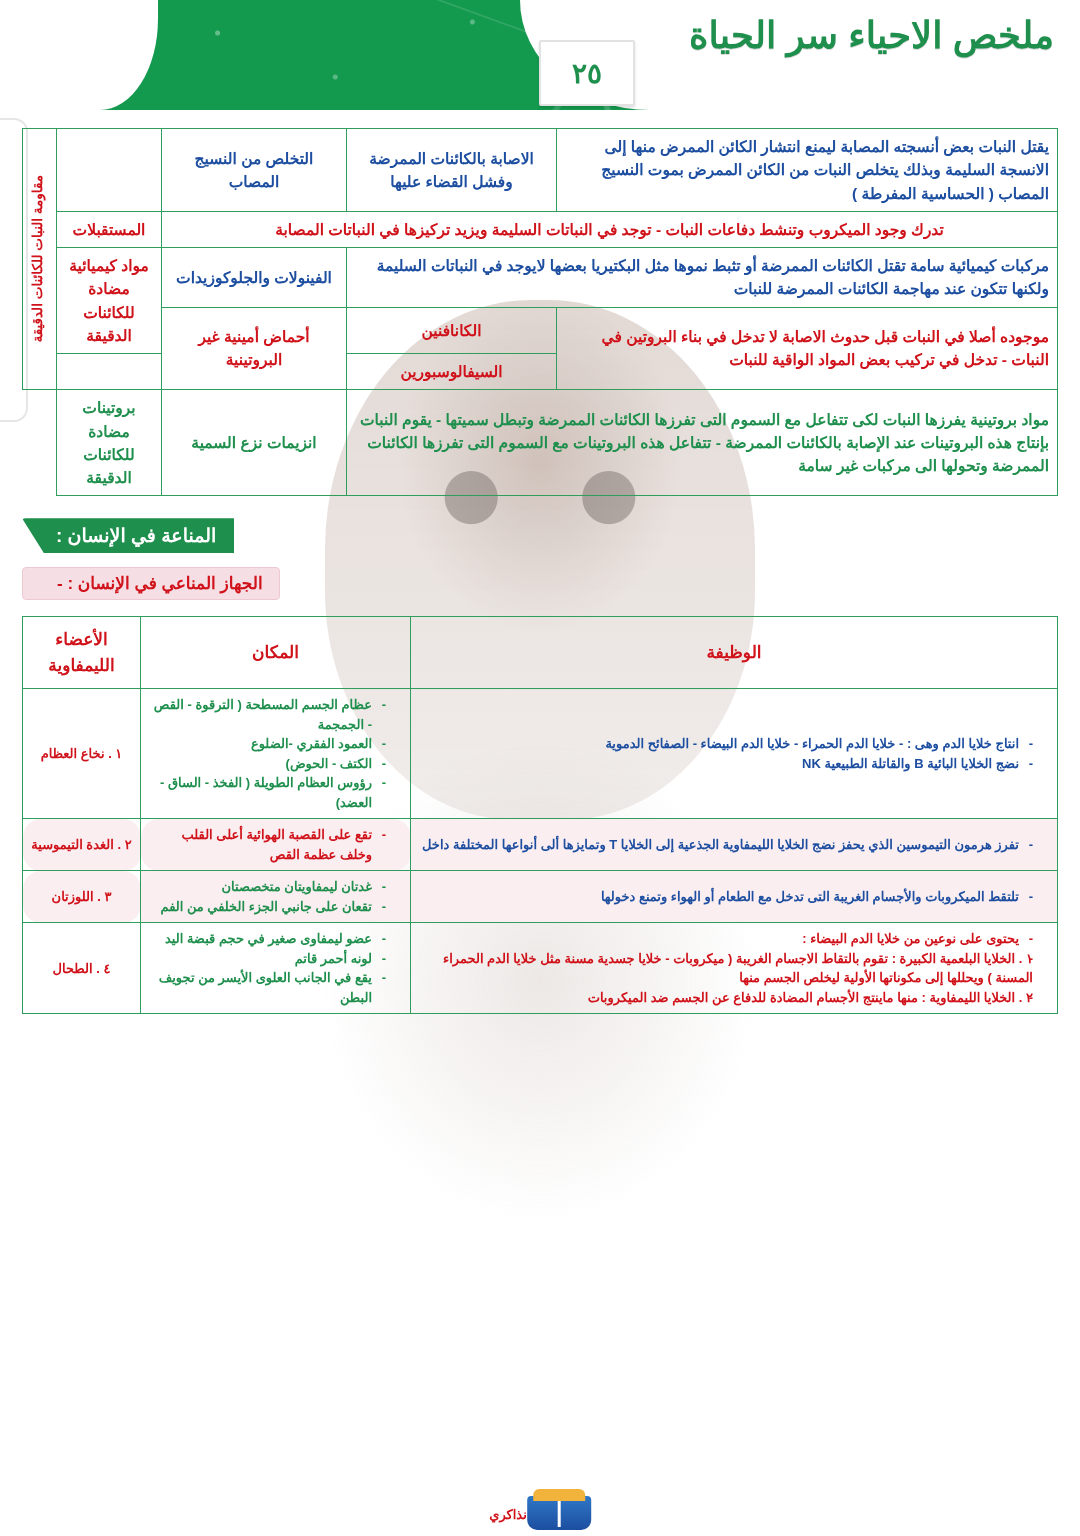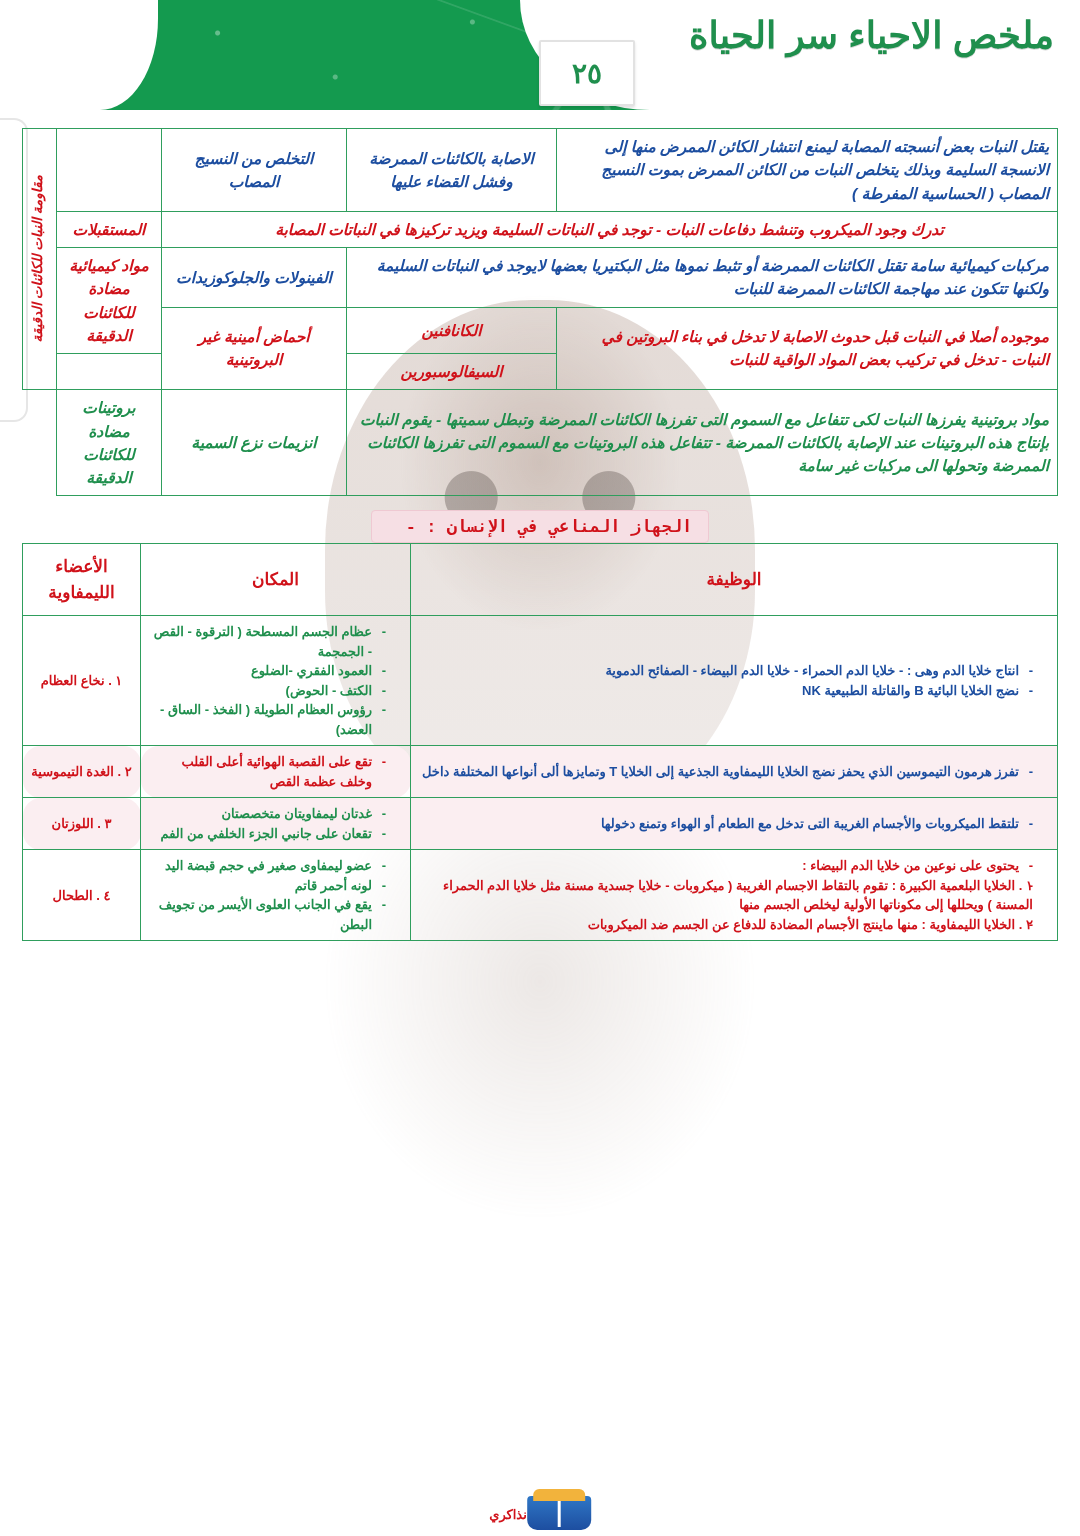--- a/index.html
+++ b/index.html
@@ -88,39 +88,39 @@
     border:1px solid #2f9e5d;
     padding:6px 8px;
     vertical-align:middle;
     font-size:15.5px;font-weight:bold;line-height:1.5;
   }
   .t-red{color:#d0121a;border-radius:18px;}
   .t-green{color:#1f8f4d;}
   .t-blue{color:#1d4ea0;}
   .ctr{text-align:center;}
   .rt{text-align:right;}
-  .tbl1{margin-top:18px;font-style:italic;}
+  .tbl1{margin-top:18px;}
   .tbl1 .c-empty{width:34px;}
   .vert{
     writing-mode:vertical-rl;text-orientation:mixed;
     transform:rotate(180deg);
     white-space:nowrap;font-size:13.5px;color:#d0121a;
     line-height:1.4;margin:0 auto;
   }
   
   .bar-green{
     margin:22px 0 0 0;display:flex;justify-content:flex-end;
   }
   .bar-green span{
     background:#1f8f4d;color:#ffffff;font-size:19px;font-weight:bold;
     padding:6px 18px 6px 34px;border-radius:4px 0 0 4px;
     clip-path:polygon(0 0,100% 0,100% 100%,22px 100%);
   }
   .bar-pink{
-    margin:14px 0 0 0;display:flex;justify-content:center;font-family:Liberation Mono, monospace;
+    margin:14px 0 16px 0;display:flex;justify-content:flex-end;
   }
   .bar-pink span{
     background:#f6dfe4;color:#d0121a;font-size:17px;font-weight:bold;
     padding:5px 16px 5px 34px;border-radius:4px;
     border:1px solid #efc9d2;
   }
   .para{
     margin:12px 10px 0 10px;text-align:center;
     color:#1d4ea0;font-weight:bold;font-size:18px;line-height:1.7;
   }
@@ -213,20 +213,23 @@
         <td></td>
       </tr>
       <tr>
         <td colspan="2" class="t-green rt">مواد بروتينية يفرزها النبات لكى تتفاعل مع السموم التى تفرزها الكائنات الممرضة وتبطل سميتها - يقوم النبات بإنتاج هذه البروتينات عند الإصابة بالكائنات الممرضة - تتفاعل هذه البروتينات مع السموم التى تفرزها الكائنات الممرضة وتحولها الى مركبات غير سامة</td>
         <td class="t-green ctr">انزيمات نزع السمية</td>
         <td class="t-green ctr">بروتينات مضادة للكائنات الدقيقة</td>
       </tr>
     </tbody>
   </table>
 
+  <div class="bar-green">
+    <span>المناعة في الإنسان :</span>
+  </div>
 
   <div class="bar-pink">
     <span>الجهاز المناعي في الإنسان : -</span>
   </div>
 
 
 
   <table class="tbl2">
     <colgroup>
       <col style="width:auto">

